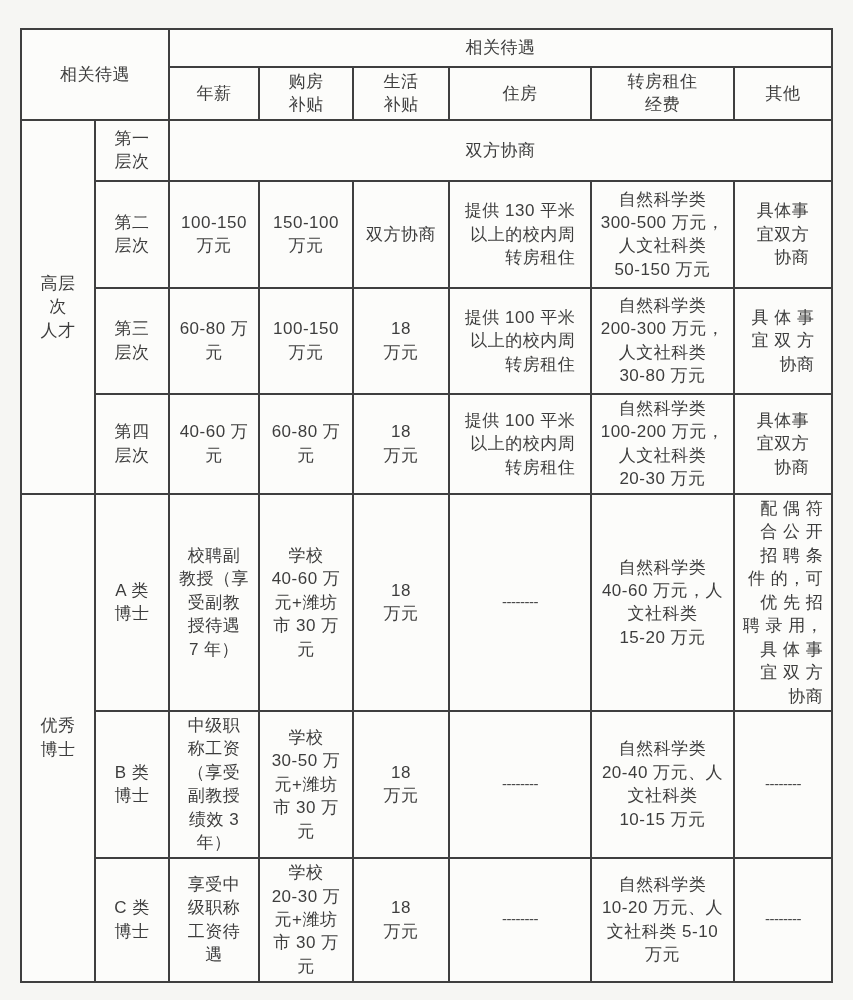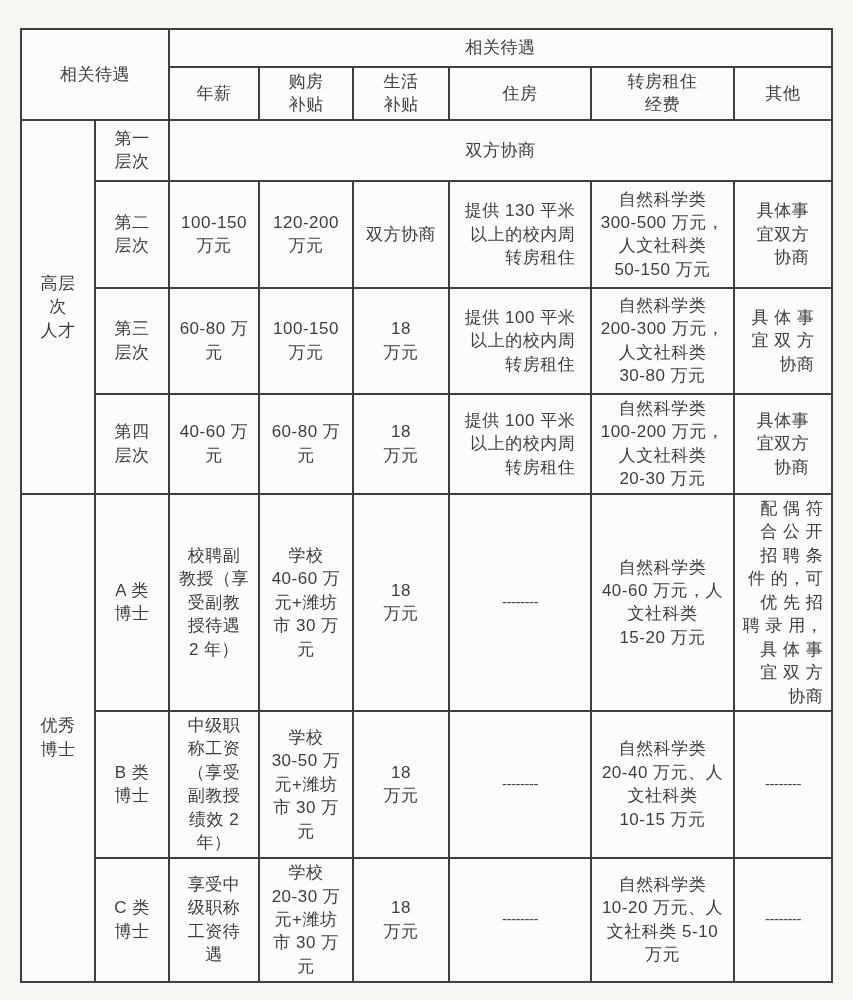--- a/index.html
+++ b/index.html
@@ -100,21 +100,21 @@
 人才</span></td>
         <td><span class="cb">第一
 层次</span></td>
         <td colspan="6"><span class="cb">双方协商</span></td>
       </tr>
       <tr class="r2">
         <td><span class="cb">第二
 层次</span></td>
         <td><span class="cb">100-150
 万元</span></td>
-        <td><span class="cb">120-200
+        <td><span class="cb">150-100
 万元</span></td>
         <td><span class="cb">双方协商</span></td>
         <td><span class="cb lb">提供 130 平米
 以上的校内周
 转房租住</span></td>
         <td><span class="cb">自然科学类
 300-500 万元，
 人文社科类
 50-150 万元</span></td>
         <td><span class="cb lb">具体事
@@ -163,21 +163,21 @@
       </tr>
       <tr class="r5">
         <td rowspan="3"><span class="cb">优秀
 博士</span></td>
         <td><span class="cb">A 类
 博士</span></td>
         <td><span class="cb">校聘副
 教授（享
 受副教
 授待遇
-2 年）</span></td>
+7 年）</span></td>
         <td><span class="cb">学校
 40-60 万
 元+潍坊
 市 30 万
 元</span></td>
         <td><span class="cb">18
 万元</span></td>
         <td><span class="cb dash">--------</span></td>
         <td><span class="cb">自然科学类
 40-60 万元，人
@@ -193,21 +193,21 @@
 宜 双 方
 协商</span></td>
       </tr>
       <tr class="r6">
         <td><span class="cb">B 类
 博士</span></td>
         <td><span class="cb">中级职
 称工资
 （享受
 副教授
-绩效 2
+绩效 3
 年）</span></td>
         <td><span class="cb">学校
 30-50 万
 元+潍坊
 市 30 万
 元</span></td>
         <td><span class="cb">18
 万元</span></td>
         <td><span class="cb dash">--------</span></td>
         <td><span class="cb">自然科学类

